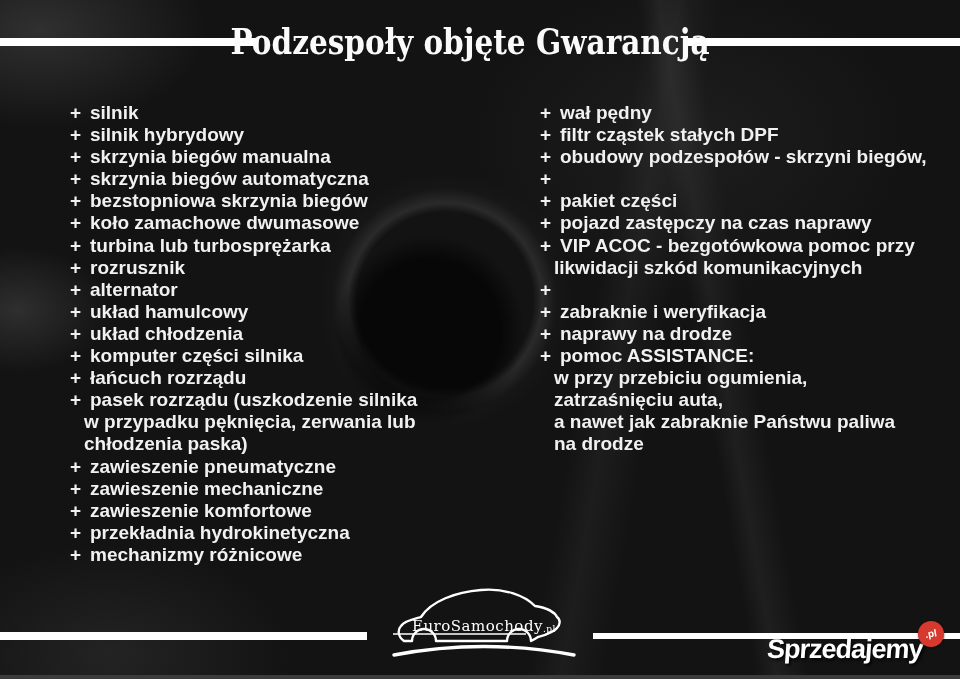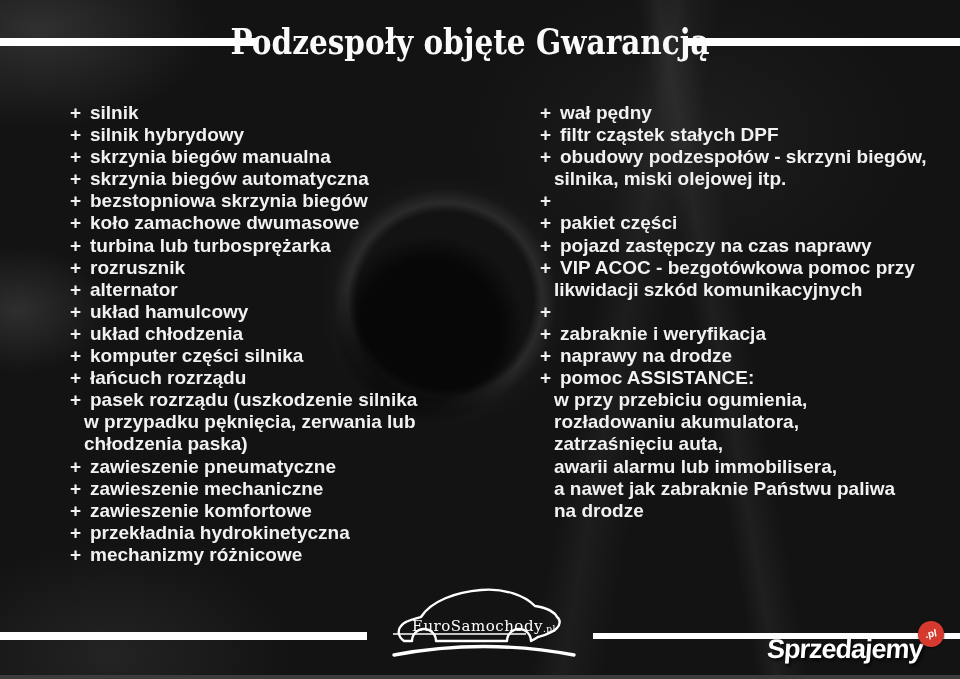--- a/index.html
+++ b/index.html
@@ -193,24 +193,20 @@
       <div class="line">
         <span class="marker">+</span>
         <span class="text">filtr cząstek stałych DPF</span>
       </div>
 
       <div class="line">
         <span class="marker">+</span>
         <span class="text">obudowy podzespołów - skrzyni biegów,</span>
       </div>
 
-      <div class="line">
-        <span class="marker"></span>
-        <span class="text">silnika, miski olejowej itp.</span>
-      </div>
 
       <div class="line">
         <span class="marker">+</span>
       </div>
 
       <div class="line">
         <span class="marker">+</span>
         <span class="text">pakiet części</span>
       </div>
 
@@ -248,32 +244,27 @@
         <span class="text">pomoc ASSISTANCE:</span>
       </div>
 
       <div class="line">
         <span class="marker"></span>
         <span class="text">w przy przebiciu ogumienia,</span>
       </div>
 
       <div class="line">
         <span class="marker"></span>
-        <span class="text">rozładowaniu akumulatora,</span>
       </div>
 
       <div class="line">
         <span class="marker"></span>
         <span class="text">zatrzaśnięciu auta,</span>
       </div>
 
-      <div class="line">
-        <span class="marker"></span>
-        <span class="text">awarii alarmu lub immobilisera,</span>
-      </div>
 
       <div class="line">
         <span class="marker"></span>
         <span class="text">a nawet jak zabraknie Państwu paliwa</span>
       </div>
 
       <div class="line">
         <span class="marker"></span>
         <span class="text">na drodze</span>
       </div>

